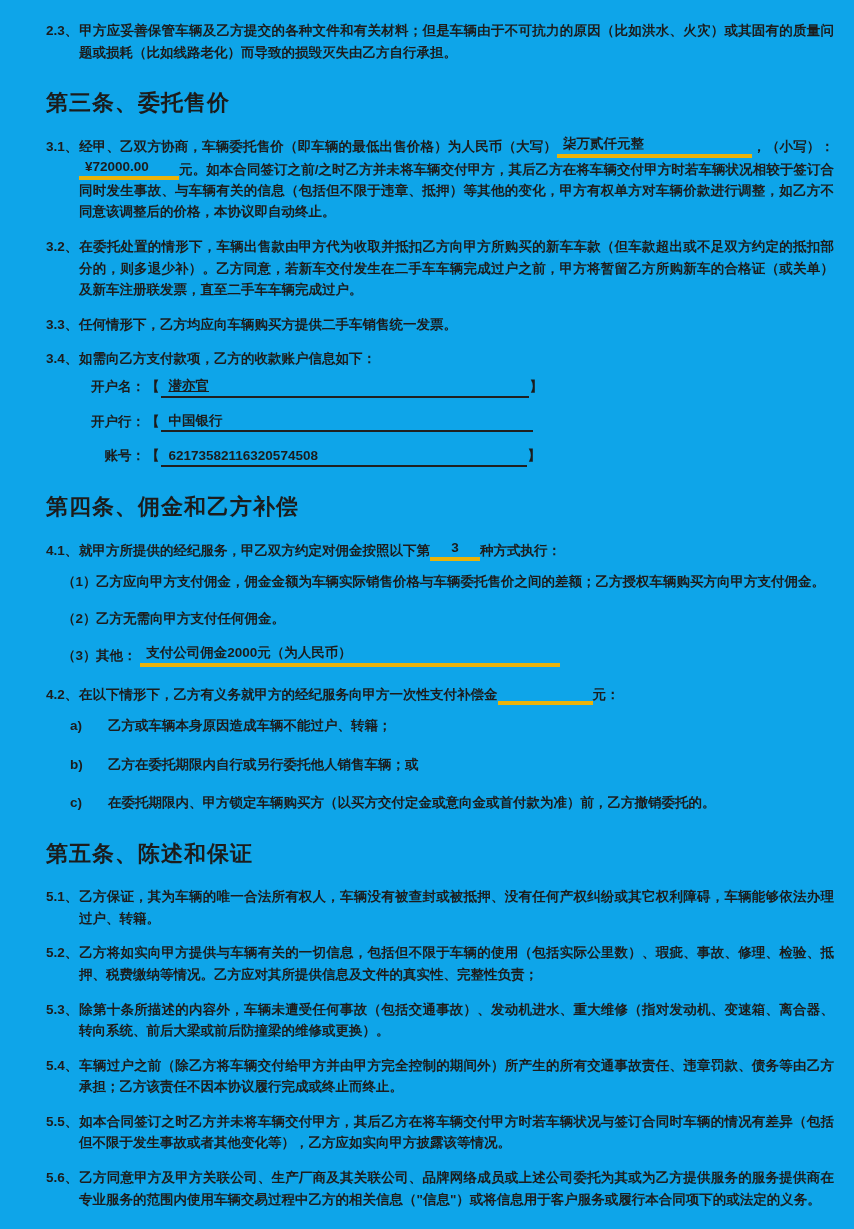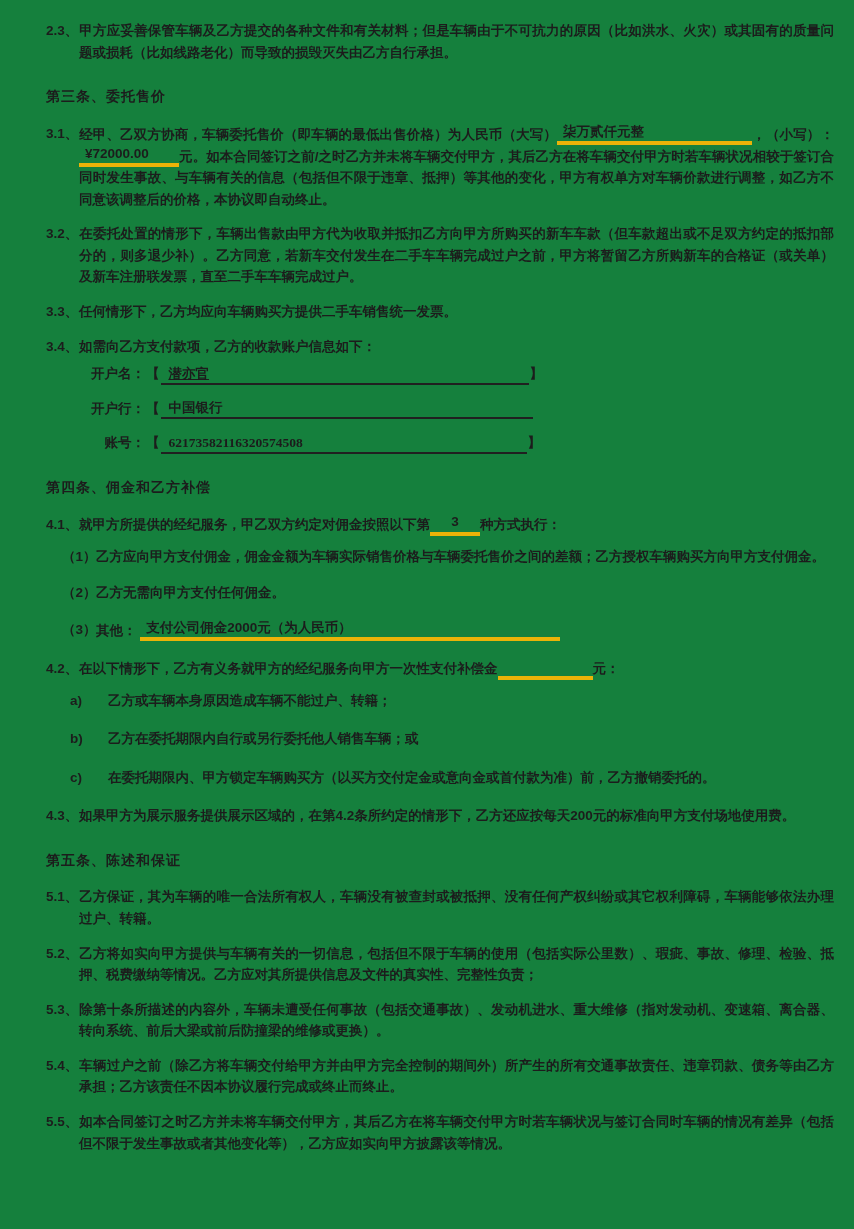--- a/index.html
+++ b/index.html
@@ -1,26 +1,26 @@
 <!DOCTYPE html>
 <html><head>
 <meta charset="utf-8">
 <style>
   * { margin:0; padding:0; box-sizing:border-box; }
   html,body { background:#ffffff; }
   body { font-family:"Liberation Sans","DejaVu Sans",sans-serif; }
   .page {
-    width:854px; height:1229px; margin:0 auto; background:#15803d;
+    width:854px; height:1229px; margin:0 auto; background:#0ea5e9;
     color:#1c1c1c; font-weight:700; font-size:13.5px; line-height:1.6;
     padding:20px 20px 30px 46px; overflow:hidden;
     text-align:justify;
   }
   .clause { padding-left:33px; margin-bottom:13px; }
   .clause > .num { display:inline-block; width:33px; margin-left:-33px; }
-  h2.sec { font-size:14px; font-weight:800; margin:22px 0 15px 0; letter-spacing:1px; text-align:left; }
+  h2.sec { font-size:22px; font-weight:800; margin:22px 0 15px 0; letter-spacing:1px; text-align:left; }
   .sub { padding-left:34px; margin:0 0 15px 16px; }
   .sub > .num { display:inline-block; width:34px; margin-left:-34px; }
   .abc { padding-left:38px; margin:0 0 17px 24px; }
   .abc > .num { display:inline-block; width:38px; margin-left:-38px; }
   .ul {
     display:inline-block; border-bottom:4px solid #eab308;
     padding:0 6px 0 6px; text-align:left; line-height:1.35; vertical-align:bottom;
   }
   .w-words { min-width:195px; }
   .w-figs  { min-width:100px; }
@@ -29,21 +29,21 @@
   .w-blank { width:95px; }
   .acct-row { margin:2px 0 13px 33px; white-space:nowrap; }
   .acct-row .lbl { display:inline-block; width:66px; text-align:right; }
   .acct-row .bracket { padding:0 1px; }
   .fill {
     display:inline-block; border-bottom:2px solid #202020;
     padding:0 4px 0 8px; line-height:1.35; vertical-align:bottom;
   }
   .fill-name { width:368px;text-decoration:underline; }
   .fill-bank { width:372px; }
-  .fill-acct { width:366px;font-family:Liberation Serif, serif; }
+  .fill-acct { width:366px; }
   .gap-lg { margin-bottom:17px; }
 </style>
 </head>
 <body>
 
 <div class="page">
 
   <p class="clause">
     <span class="num">2.3、</span><span>甲方应妥善保管车辆及乙方提交的各种文件和有关材料；但是车辆由于不可抗力的原因（比如洪水、火灾）或其固有的质量问题或损耗（比如线路老化）而导致的损毁灭失由乙方自行承担。</span>
   </p>
@@ -102,35 +102,35 @@
   <p class="abc">
     <span class="num">a)</span><span>乙方或车辆本身原因造成车辆不能过户、转籍；</span>
   </p>
   <p class="abc">
     <span class="num">b)</span><span>乙方在委托期限内自行或另行委托他人销售车辆；或</span>
   </p>
   <p class="abc gap-lg">
     <span class="num">c)</span><span>在委托期限内、甲方锁定车辆购买方（以买方交付定金或意向金或首付款为准）前，乙方撤销委托的。</span>
   </p>
 
-  <p class="clause">
-    <span class="num">4.3、</span><span>如果甲方为展示服务提供展示区域的，在第4.2条所约定的情形下，乙方还应按每天200元的标准向甲方支付场地使用费。</span>
-  </p>
 
   <h2 class="sec">第五条、陈述和保证</h2>
 
   <p class="clause">
     <span class="num">5.1、</span><span>乙方保证，其为车辆的唯一合法所有权人，车辆没有被查封或被抵押、没有任何产权纠纷或其它权利障碍，车辆能够依法办理过户、转籍。</span>
   </p>
   <p class="clause">
     <span class="num">5.2、</span><span>乙方将如实向甲方提供与车辆有关的一切信息，包括但不限于车辆的使用（包括实际公里数）、瑕疵、事故、修理、检验、抵押、税费缴纳等情况。乙方应对其所提供信息及文件的真实性、完整性负责；</span>
   </p>
   <p class="clause">
     <span class="num">5.3、</span><span>除第十条所描述的内容外，车辆未遭受任何事故（包括交通事故）、发动机进水、重大维修（指对发动机、变速箱、离合器、转向系统、前后大梁或前后防撞梁的维修或更换）。</span>
   </p>
   <p class="clause">
     <span class="num">5.4、</span><span>车辆过户之前（除乙方将车辆交付给甲方并由甲方完全控制的期间外）所产生的所有交通事故责任、违章罚款、债务等由乙方承担；乙方该责任不因本协议履行完成或终止而终止。</span>
   </p>
   <p class="clause">
     <span class="num">5.5、</span><span>如本合同签订之时乙方并未将车辆交付甲方，其后乙方在将车辆交付甲方时若车辆状况与签订合同时车辆的情况有差异（包括但不限于发生事故或者其他变化等），乙方应如实向甲方披露该等情况。</span>
   </p>
+  <p class="clause">
+    <span class="num">5.6、</span><span>乙方同意甲方及甲方关联公司、生产厂商及其关联公司、品牌网络成员或上述公司委托为其或为乙方提供服务的服务提供商在专业服务的范围内使用车辆交易过程中乙方的相关信息（"信息"）或将信息用于客户服务或履行本合同项下的或法定的义务。</span>
+  </p>
 
 </div>
 
 </body></html>

